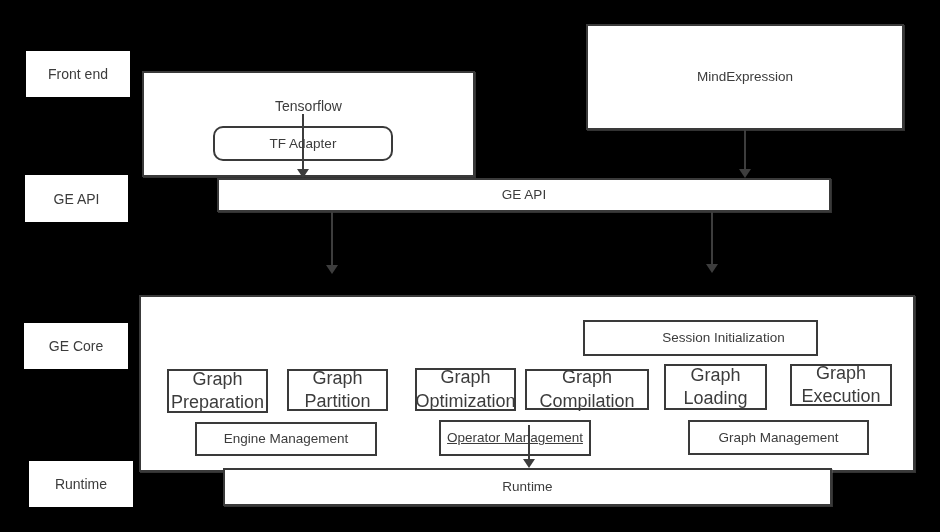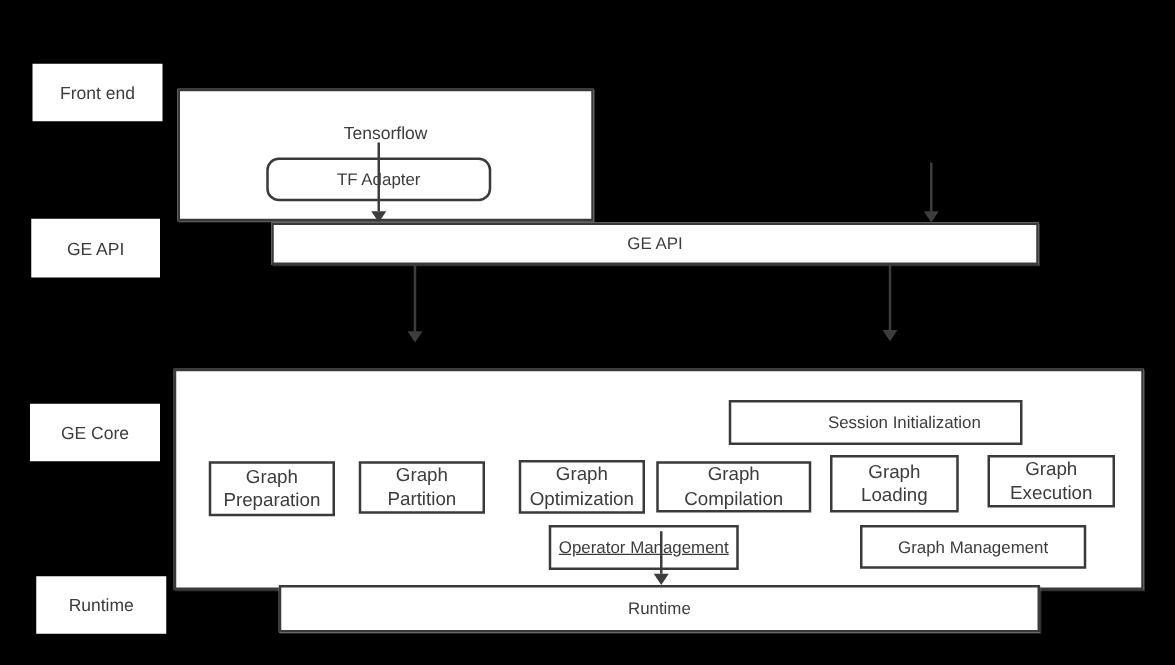--- a/index.html
+++ b/index.html
@@ -17,21 +17,21 @@
   .box{
     position:absolute;background:var(--fill,#fff);
     border:2px solid var(--border,#3a3a3a);
     box-sizing:border-box;
     display:flex;align-items:center;justify-content:center;
     text-align:center;font-size:13.5px;line-height:1.3;
     color:var(--text,#3c3c3c);
     box-shadow:1px 1px 0 rgba(110,110,110,.45);
   }
   .container-box{display:block;margin-top:47px;}
-  .module{font-size:15px;padding:0 2px;}
+  .module{font-size:18px;padding:0 2px;}
   .tf-title{
     position:absolute;left:0;top:24px;width:100%;
     text-align:center;font-size:14px;
   }
   .arrow{
     position:absolute;width:2px;background:var(--arrow,#3d3d3d);z-index:6;
   }
   .arrow::after{
     content:"";position:absolute;left:-5px;bottom:-9px;
     border-left:6px solid transparent;border-right:6px solid transparent;
@@ -46,34 +46,36 @@
   <div class="rlabel" style="left:26px;top:51px;width:104px;height:46px;">Front end</div>
   <div class="rlabel" style="left:25px;top:175px;width:103px;height:47px;">GE API</div>
   <div class="rlabel" style="left:24px;top:323px;width:104px;height:46px;">GE Core</div>
   <div class="rlabel" style="left:29px;top:461px;width:104px;height:46px;">Runtime</div>
 
   <div class="box container-box" style="left:142px;top:24px;width:333px;height:106px;">
     <div class="tf-title">Tensorflow</div>
     <div class="box" style="left:69px;top:53px;width:180px;height:35px;box-shadow:none;border-radius:10px;">TF Adapter</div>
   </div>
 
+  <div class="box" style="left:586px;top:24px;width:318px;height:106px;">MindExpression</div>
 
   <div class="box" style="left:217px;top:178px;width:614px;height:34px;">GE API</div>
 
   <div class="box container-box" style="left:139px;top:248px;width:776px;height:177px;">
 
     <div class="box" style="left:442px;top:23px;width:235px;height:36px;box-shadow:none;padding-left:46px;">Session Initialization</div>
 
     <div class="box module" style="left:26px;top:72px;width:101px;height:44px;box-shadow:none;">Graph Preparation</div>
     <div class="box module" style="left:146px;top:72px;width:101px;height:42px;box-shadow:none;">Graph Partition</div>
     <div class="box module" style="left:274px;top:71px;width:101px;height:43px;box-shadow:none;">Graph Optimization</div>
     <div class="box module" style="left:384px;top:72px;width:124px;height:41px;box-shadow:none;">Graph Compilation</div>
     <div class="box module" style="left:523px;top:67px;width:103px;height:46px;box-shadow:none;">Graph Loading</div>
     <div class="box module" style="left:649px;top:67px;width:102px;height:42px;box-shadow:none;">Graph Execution</div>
 
+    <div class="box" style="left:54px;top:125px;width:182px;height:34px;box-shadow:none;">Engine Management</div>
     <div class="box" style="left:298px;top:123px;width:152px;height:36px;box-shadow:none;text-decoration:underline;">Operator Management</div>
     <div class="box" style="left:547px;top:123px;width:181px;height:35px;box-shadow:none;">Graph Management</div>
   </div>
 
   <div class="box" style="left:223px;top:468px;width:609px;height:38px;">Runtime</div>
 
   <div class="arrow" style="left:302px;top:114px;height:55px;"></div>
   <div class="arrow" style="left:744px;top:130px;height:39px;"></div>
   <div class="arrow" style="left:331px;top:212px;height:53px;"></div>
   <div class="arrow" style="left:711px;top:212px;height:52px;"></div>

